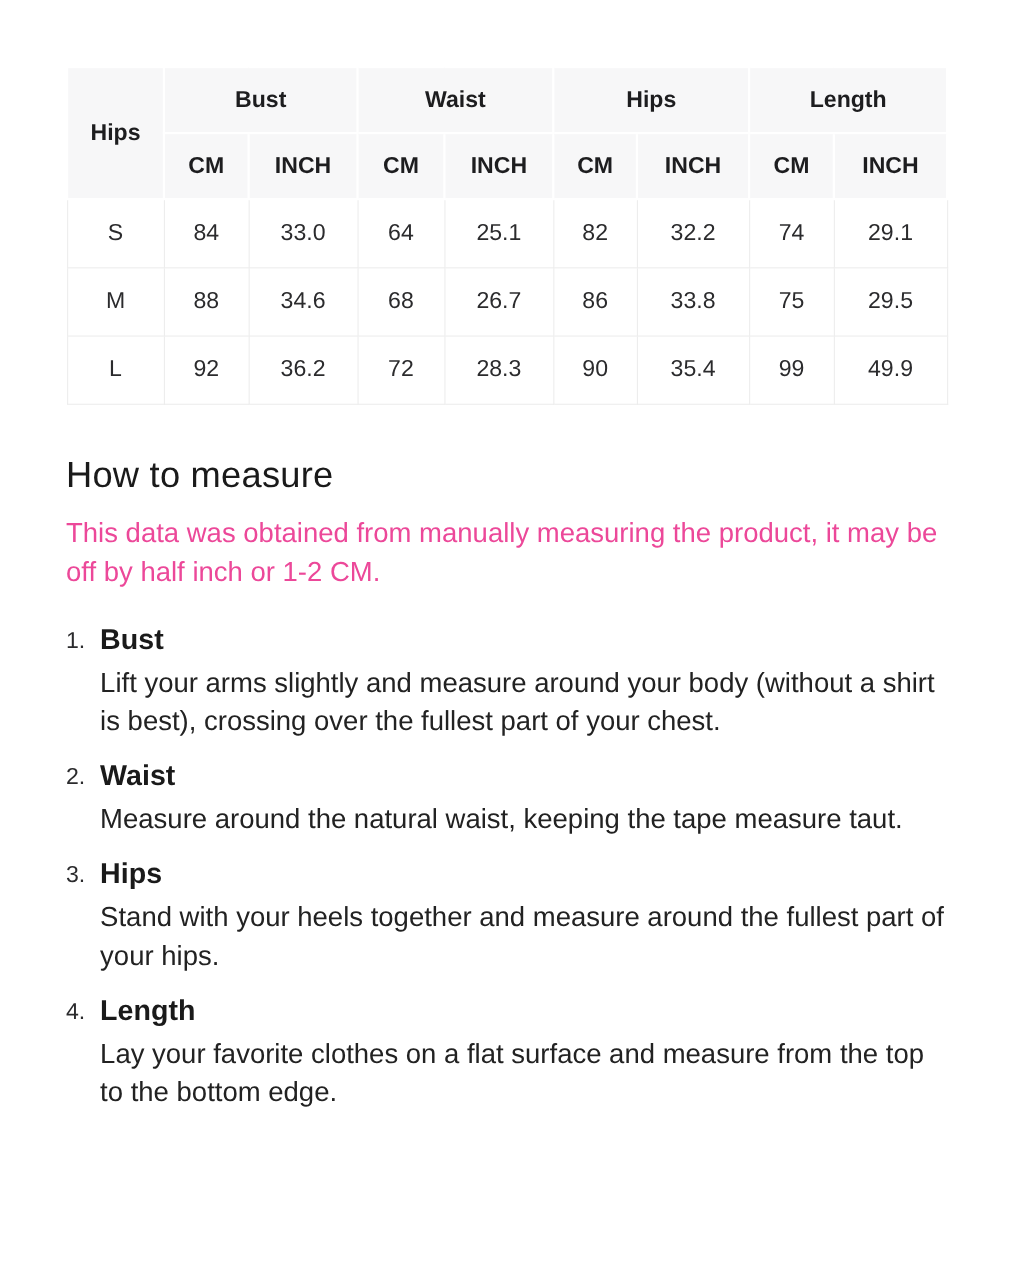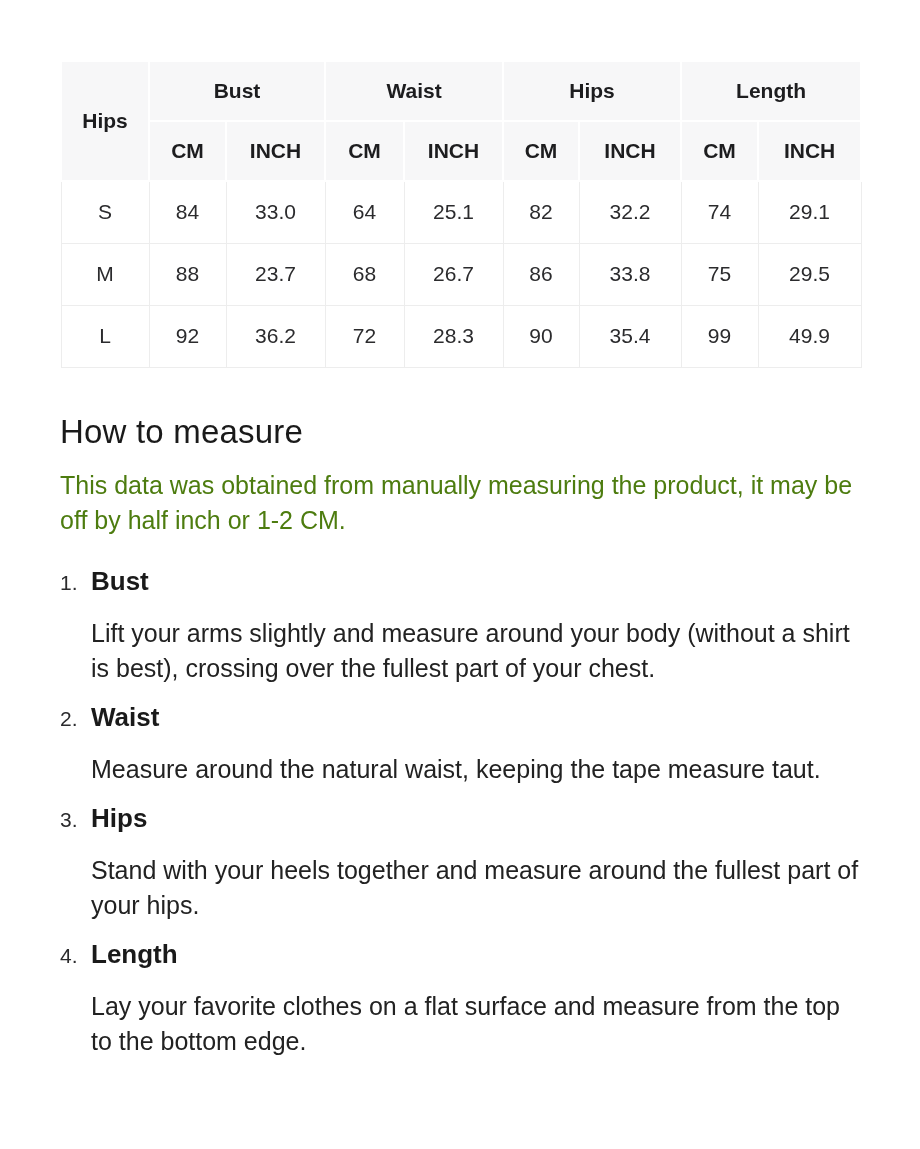--- a/index.html
+++ b/index.html
@@ -48,21 +48,21 @@
     font-size: 33px;
     line-height: 38px;
     font-weight: normal;
     color: #1a1a1a;
     margin: 45px 0 0 0;
     letter-spacing: 0.2px;
   }
   p.intro {
     font-size: 25px;
     line-height: 35px;
-    color: #4d7c0f;
+    color: #ec4899;
     margin: 17px 0 0 0;
     max-width: 800px;
   }
   ol.steps {
     list-style: none;
     margin: 28px 0 0 0;
     padding: 0;
   }
   li.step {
     display: flex;
@@ -80,21 +80,21 @@
   .step-title {
     font-size: 26px;
     line-height: 30px;
     font-weight: bold;
     color: #1a1a1a;
   }
   .step-desc {
     font-size: 25px;
     line-height: 35px;
     color: #222222;
-    margin-top: 20px;
+    margin-top: 8px;
     max-width: 770px;
   }
 </style>
 </head>
 <body>
 
 <div class="page">
   <div class="content">
 
     <table class="size-chart">
@@ -136,21 +136,21 @@
           <td>64</td>
           <td>25.1</td>
           <td>82</td>
           <td>32.2</td>
           <td>74</td>
           <td>29.1</td>
         </tr>
         <tr>
           <td>M</td>
           <td>88</td>
-          <td>23.7</td>
+          <td>34.6</td>
           <td>68</td>
           <td>26.7</td>
           <td>86</td>
           <td>33.8</td>
           <td>75</td>
           <td>29.5</td>
         </tr>
         <tr>
           <td>L</td>
           <td>92</td>

